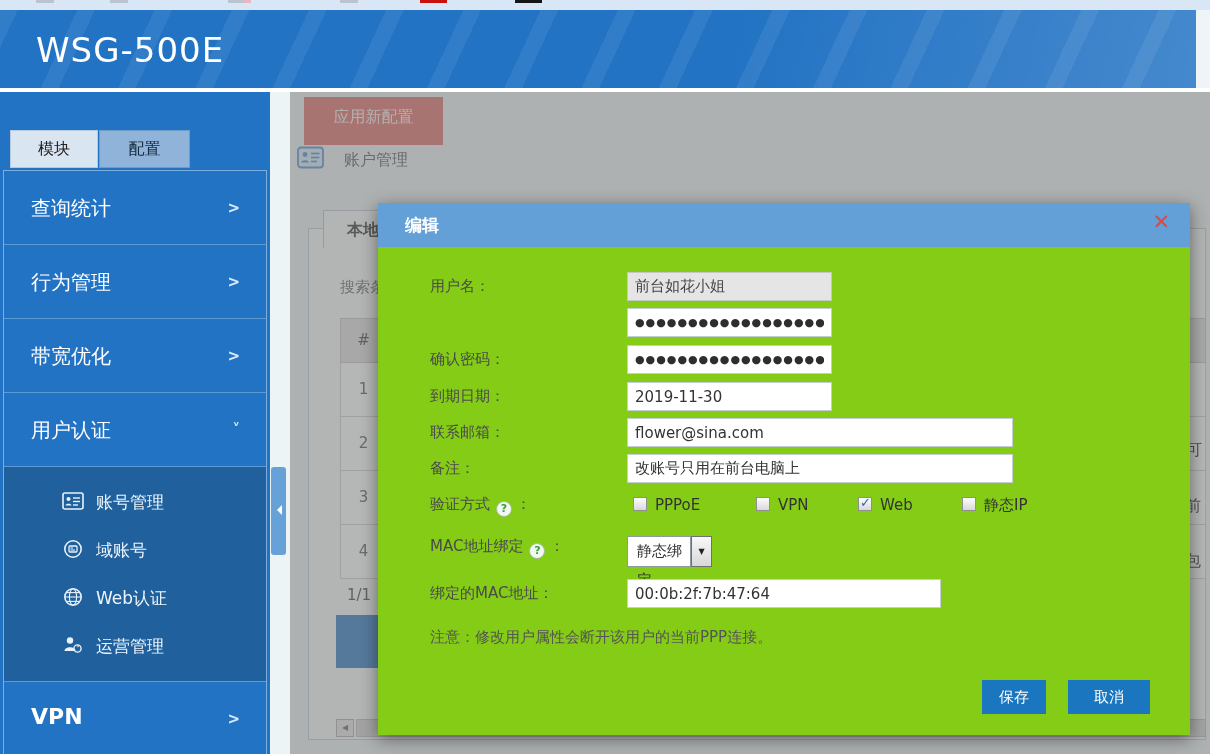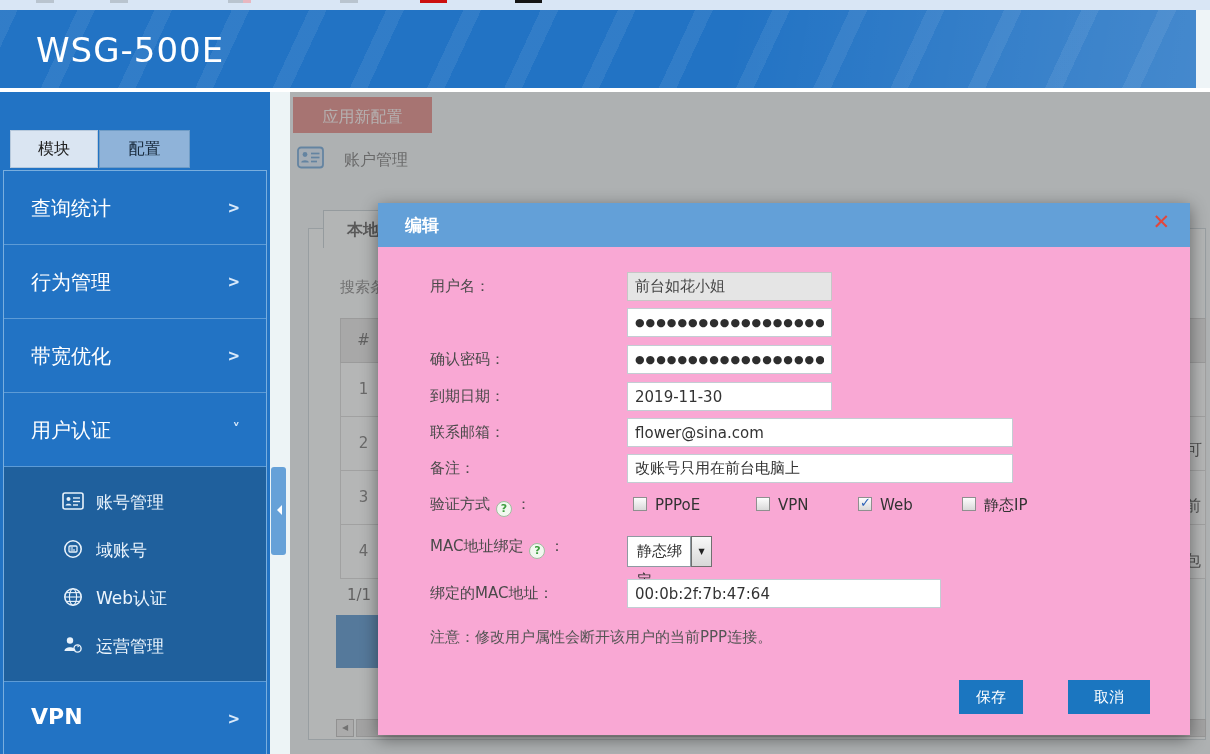--- a/index.html
+++ b/index.html
@@ -33,59 +33,59 @@
   .menu-item.vpn .lbl { font-size:22px; font-weight:600; top:22px; }
   .submenu { position:relative; background:#1f609d; border-bottom:1px solid #5d9bd6; padding:10px 0 12px 0; }
   .sub-item { position:relative; height:48px; color:#ecf5fd; cursor:pointer; }
   .sub-item .ico { position:absolute; left:58px; top:14px; width:22px; height:20px; }
   .sub-item .slbl { position:absolute; left:92px; top:14px; font-size:17px; }
   .collapse-handle { left:271px; top:467px; width:15px; height:88px; background:#66a1d8; border-radius:3px; z-index:4; cursor:pointer; }
   .collapse-tri { position:absolute; left:1px; top:38px; width:0; height:0; border:5px solid transparent; border-right-color:#ffffff; }
 
   
   .content-bg { left:290px; top:92px; width:920px; height:662px; background:#eef4f7; z-index:1; }
-  .apply-btn { left:293px; top:97px; width:139px; height:36px; background:#e07a76; color:#fbf0ef; font-size:16px; text-align:center; line-height:40px; z-index:2; cursor:pointer; }
+  .apply-btn { left:304px; top:97px; width:139px; height:48px; background:#e07a76; color:#fbf0ef; font-size:16px; text-align:center; line-height:40px; z-index:2; cursor:pointer; }
   .crumb-ico { left:297px; top:146px; z-index:2; }
   .crumb-txt { left:344px; top:150px; font-size:16px; color:#666; z-index:2; }
   .panel { left:308px; top:228px; width:898px; height:512px; background:#f9fcfd; border:1px solid #c3ced4; z-index:1; }
   .panel-tab { left:323px; top:210px; width:112px; height:38px; background:#f9fcfd; border:1px solid #bcc8ce; border-bottom:none; font-size:16px; font-weight:bold; color:#444; text-align:center; line-height:38px; z-index:2; overflow:hidden; white-space:nowrap; }
   .search-lbl { left:340px; top:278px; font-size:15px; color:#777; z-index:2; white-space:nowrap; }
   .tbl-head { left:340px; top:318px; width:866px; height:45px; background:#e3e3e3; border:1px solid #c9c9c9; z-index:2; }
   .tbl-head .cell { width:46px; height:100%; border-right:1px solid #c9c9c9; text-align:center; line-height:43px; font-size:15px; color:#555; }
   .tbl-row { left:340px; width:866px; height:54px; background:#fcfefe; border:1px solid #d5d5d5; border-top:none; z-index:2; }
   .tbl-row .cell { width:46px; height:100%; border-right:1px solid #d5d5d5; text-align:center; line-height:52px; font-size:15px; color:#666; }
   .edge-frag { font-size:16px; color:#333; z-index:2; white-space:nowrap; }
   .pagination { left:347px; top:586px; font-size:15px; color:#555; z-index:2; white-space:nowrap; }
   .back-blue-btn { left:336px; top:615px; width:105px; height:53px; background:#3d85c8; z-index:2; }
   .hscroll-arrow { left:336px; top:719px; width:18px; height:18px; background:#e9e9e9; border:1px solid #b5b5b5; color:#777; font-size:8px; text-align:center; line-height:16px; z-index:2; cursor:pointer; }
   .hscroll-track { left:356px; top:719px; width:850px; height:18px; background:#d9d9d9; border:1px solid #c0c0c0; z-index:2; }
 
   
   .overlay { left:290px; top:92px; width:920px; height:662px; background:rgba(110,110,110,0.5); z-index:5; }
 
   
-  .modal { left:378px; top:203px; width:812px; height:532px; background:#f9a8d4; box-shadow:0 4px 16px rgba(0,0,0,0.45); z-index:10; }
+  .modal { left:378px; top:203px; width:812px; height:532px; background:#84cc16; box-shadow:0 4px 16px rgba(0,0,0,0.45); z-index:10; }
   .modal-header { position:absolute; left:0; top:0; width:812px; height:44px; background:#63a0d8; }
   .modal-title { position:absolute; left:27px; top:11px; font-size:17px; font-weight:bold; color:#ffffff; }
   .modal-close { position:absolute; right:20px; top:7px; font-size:21px; font-weight:bold; color:#e2473c; cursor:pointer; }
   .f-label { position:absolute; left:52px; width:195px; font-size:15px; color:#4a4a4a; line-height:29px; white-space:nowrap; }
   .f-input { position:absolute; left:249px; height:29px; background:#ffffff; border:1px solid #c3cdd3; font-size:15px; color:#333; padding:0 7px; font-family:inherit; }
   .f-input.dis { background:#e5e5e5; border-color:#c6c6c6; color:#444; }
   .f-input.dots { font-size:11px; letter-spacing:1px; color:#2e2e2e; }
   .w-s { width:205px; } .w-l { width:386px; } .w-m { width:314px; }
   .help-ico { display:inline-block; width:16px; height:16px; border:1px solid #9fbf9f; border-radius:50%; background:#f2f8f0; color:#3f9e3f; font-size:11px; font-weight:bold; text-align:center; line-height:14px; vertical-align:-3px; margin:0 4px 0 6px; }
   .cb { position:absolute; top:294px; height:16px; cursor:pointer; }
   .cb-box { position:absolute; left:0; top:0; width:14px; height:14px; border:1px solid #8f8f8f; background:linear-gradient(#fdfdfd,#d9d9d9); }
   .cb-check { position:absolute; left:1px; top:-3px; font-size:13px; font-weight:bold; color:#2d62b8; }
   .cb-lbl { position:absolute; left:22px; top:-1px; font-size:15px; color:#333; white-space:nowrap; }
   .sel-box { position:absolute; left:249px; top:333px; width:64px; height:31px; background:#fff; border:1px solid #8e9aa2; font-size:15px; color:#333; line-height:29px; padding-left:9px; }
   .sel-btn { position:absolute; left:313px; top:333px; width:21px; height:31px; background:linear-gradient(#f8f8f8,#d8d8d8); border:1px solid #707070; font-size:8px; color:#222; text-align:center; line-height:29px; cursor:pointer; }
   .modal-note { position:absolute; left:52px; top:425px; font-size:15px; color:#555; white-space:nowrap; }
   .m-btn { position:absolute; top:477px; height:34px; background:#1b76c0; color:#fff; font-size:15px; text-align:center; line-height:34px; cursor:pointer; }
-  .btn-save { left:581px; width:64px; }
+  .btn-save { left:604px; width:64px; }
   .btn-cancel { left:690px; width:82px; }
 </style>
 </head>
 <body>
 
 <div class="screen">
 
   <div class="abs browser-strip">
     <div class="mark" style="left:36px;width:18px;background:#b9c4cf;"></div>
     <div class="mark" style="left:110px;width:18px;background:#b9c4cf;"></div>

